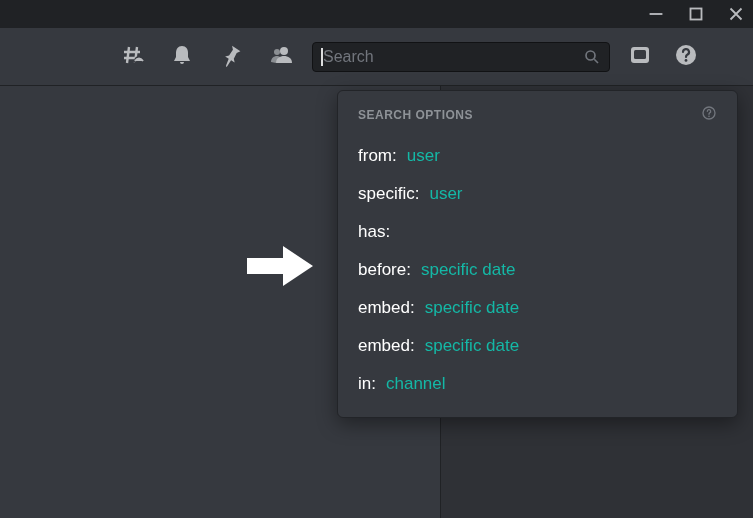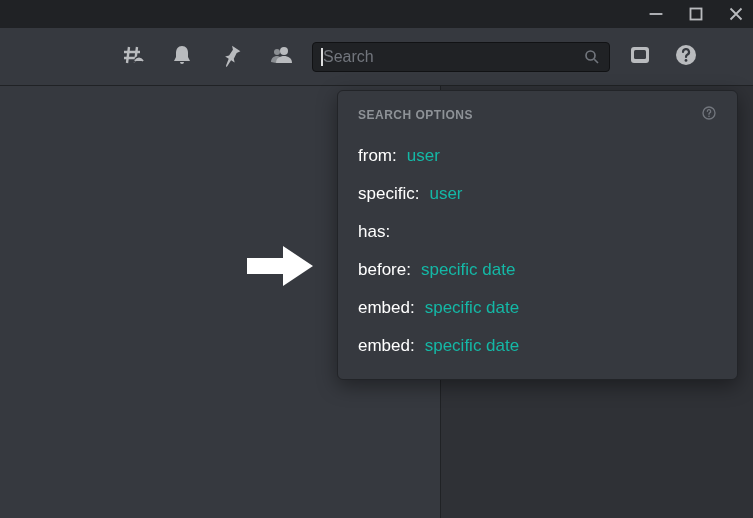--- a/index.html
+++ b/index.html
@@ -244,13 +244,17 @@
     <span class="opt-hint">specific date</span>
   </div>
   <div class="option-row">
     <span class="opt-key">embed:</span>
     <span class="opt-hint">specific date</span>
   </div>
   <div class="option-row">
     <span class="opt-key">embed:</span>
     <span class="opt-hint">specific date</span>
   </div>
+  <div class="option-row">
+    <span class="opt-key">in:</span>
+    <span class="opt-hint">channel</span>
+  </div>
 </div>
 
 </body></html>

